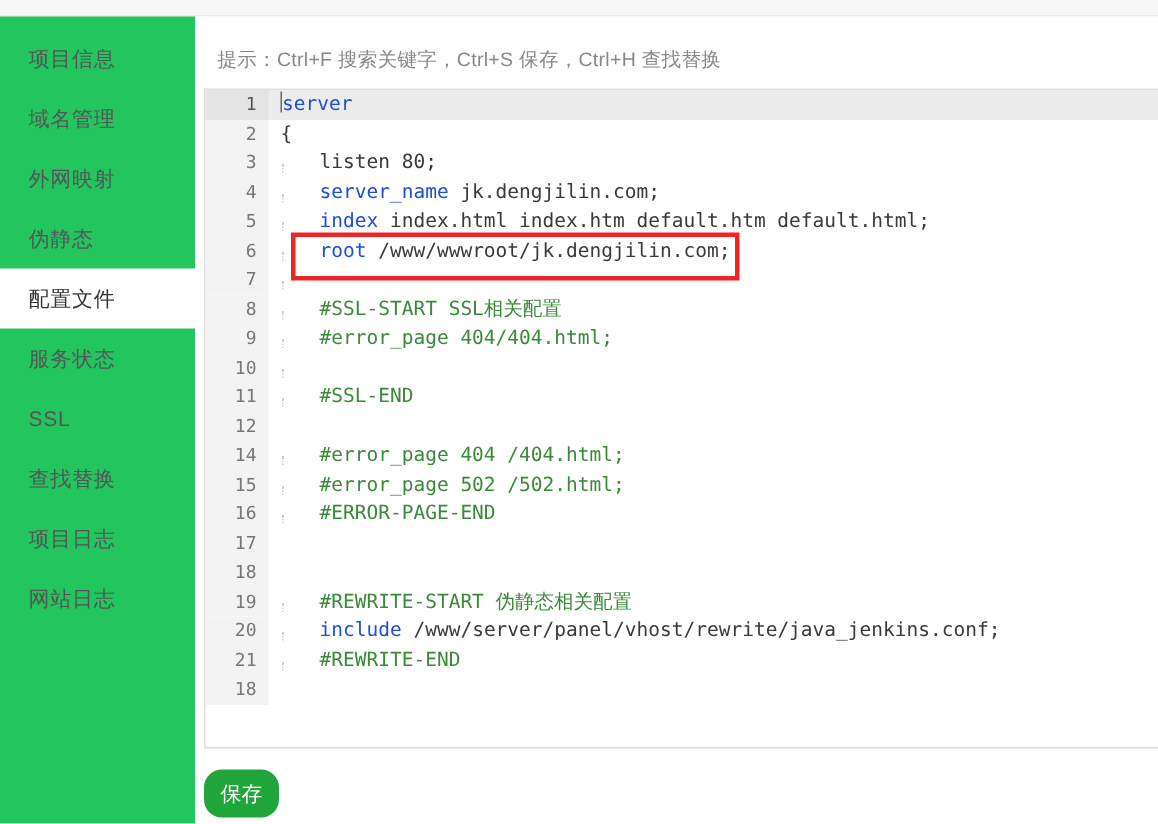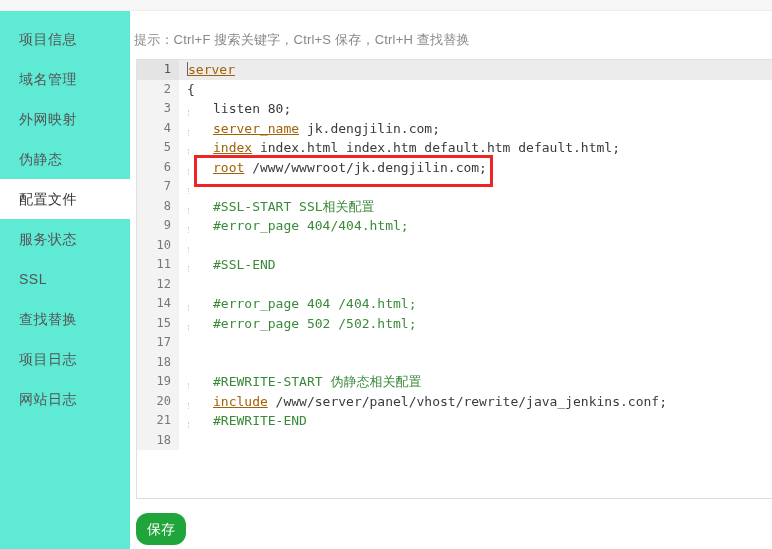--- a/index.html
+++ b/index.html
@@ -30,21 +30,21 @@
   }
   .body-row {
     flex: 1 1 auto;
     display: flex;
     min-height: 0;
   }
   
   .sidebar {
     width: 130px;
     flex: 0 0 130px;
-    background: #5eead4;
+    background: #22c55e;
     position: relative;
   }
   .side-item {
     height: 40px;
     line-height: 40px;
     padding-left: 19px;
     font-size: 14px;
     color: #555555;
     letter-spacing: 0.5px;
     box-sizing: border-box;
@@ -61,21 +61,21 @@
     flex: 1 1 auto;
     min-width: 0;
     background: #ffffff;
     display: flex;
     flex-direction: column;
     position: relative;
   }
   .hint {
     font-size: 13px;
     color: #888888;
-    padding: 20px 0 10px 4px;
+    padding: 20px 0 10px 15px;
     letter-spacing: 0.2px;
     white-space: nowrap;
   }
   .editor-wrap {
     margin: 0 0 0 6px;
     border: 1px solid #e0e0e0;
     border-right: none;
     border-bottom: 1px solid #dcdcdc;
     background: #ffffff;
     height: 440px;
@@ -126,21 +126,21 @@
     position: relative;
   }
   .ind::before {
     content: "";
     position: absolute;
     left: 1px;
     top: -3px;
     bottom: -3px;
     border-left: 1px dotted #cfcfcf;
   }
-  .kw { color: #a16207; text-decoration: underline; }
+  .kw { color: #1d4ed8; }
   .cm { color: #3a8a3a; }
   .txt { color: #3a3a3a; }
   .cursor {
     display: inline-block;
     width: 1px;
     height: 14px;
     background: #666;
     vertical-align: -2px;
   }
   
@@ -252,20 +252,24 @@
             </div>
             <div class="line">
               <div class="gutter">14</div>
               <div class="code"><span class="ind"></span><span class="cm">#error_page 404 /404.html;</span></div>
             </div>
             <div class="line">
               <div class="gutter">15</div>
               <div class="code"><span class="ind"></span><span class="cm">#error_page 502 /502.html;</span></div>
             </div>
             <div class="line">
+              <div class="gutter">16</div>
+              <div class="code"><span class="ind"></span><span class="cm">#ERROR-PAGE-END</span></div>
+            </div>
+            <div class="line">
               <div class="gutter">17</div>
               <div class="code"></div>
             </div>
             <div class="line">
               <div class="gutter">18</div>
               <div class="code"></div>
             </div>
             <div class="line">
               <div class="gutter">19</div>
               <div class="code"><span class="ind"></span><span class="cm">#REWRITE-START 伪静态相关配置</span></div>

